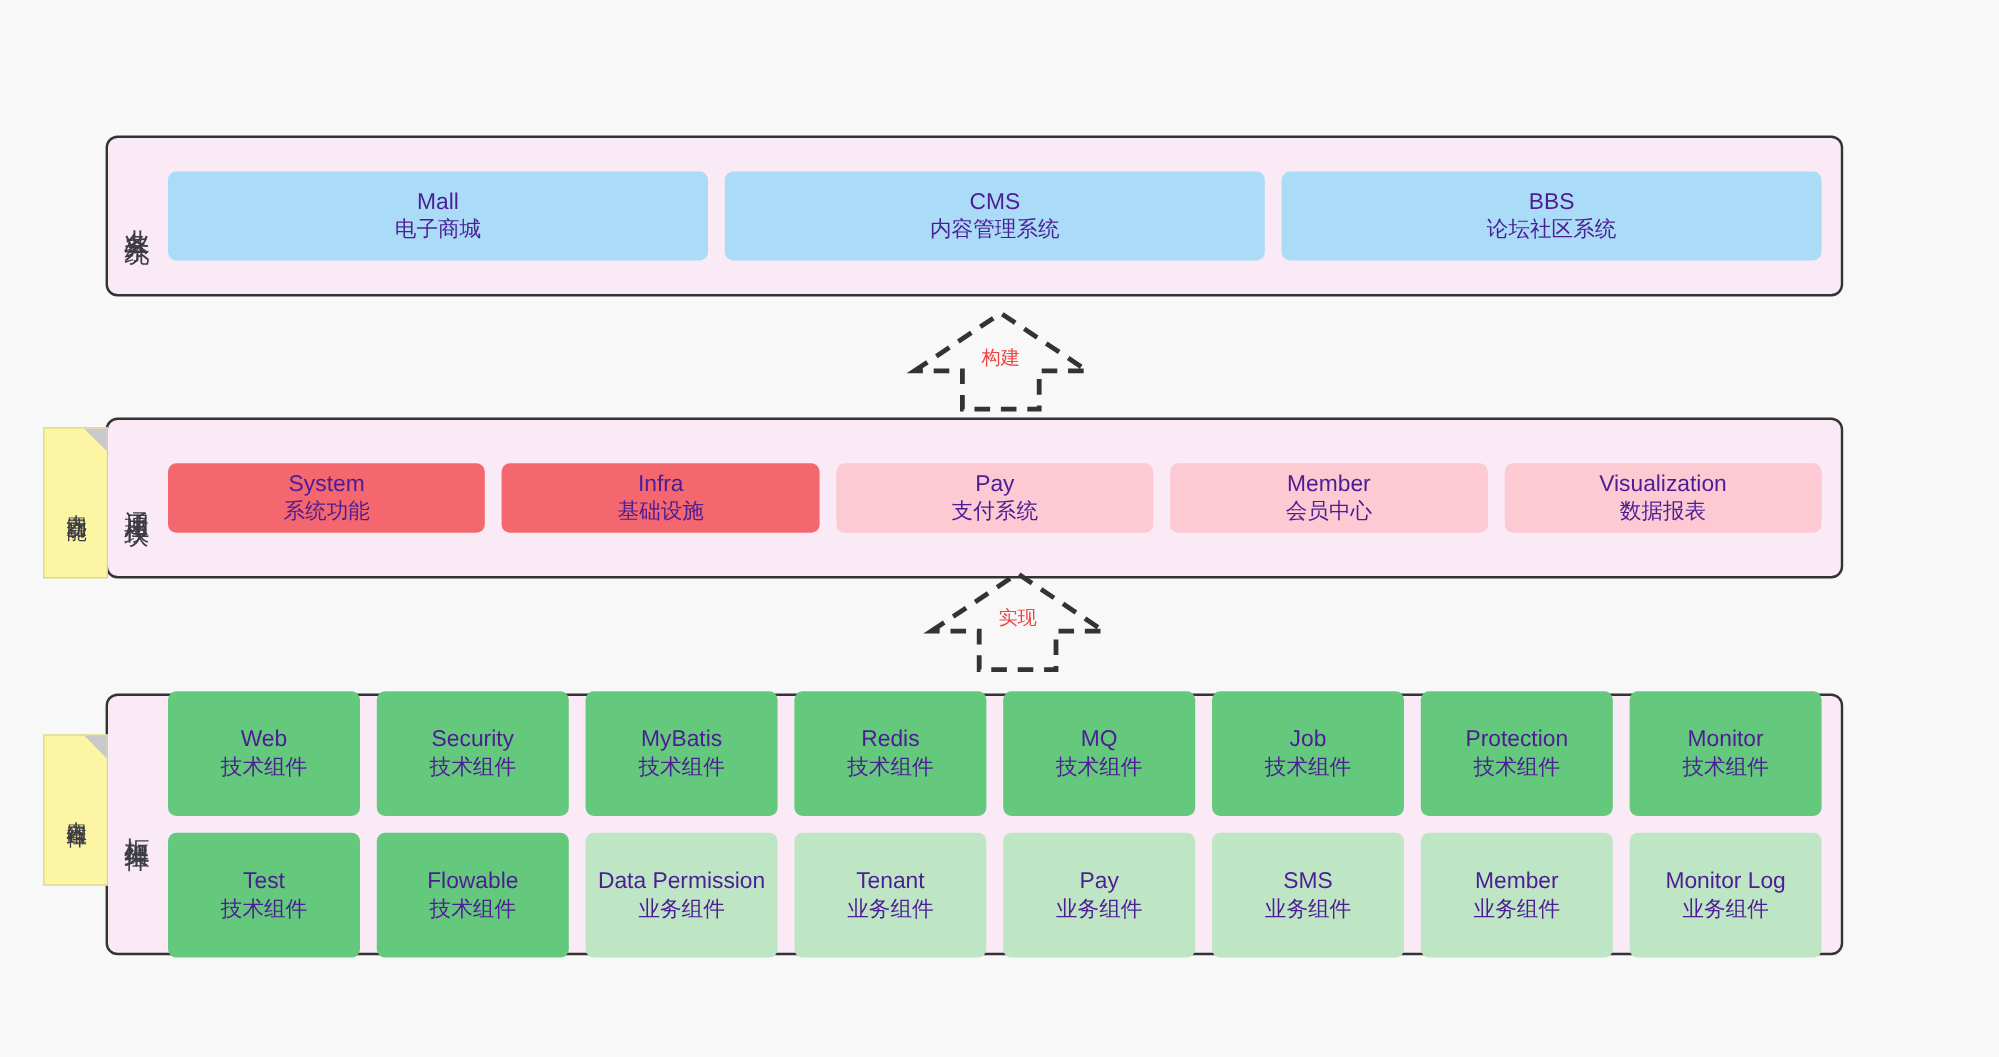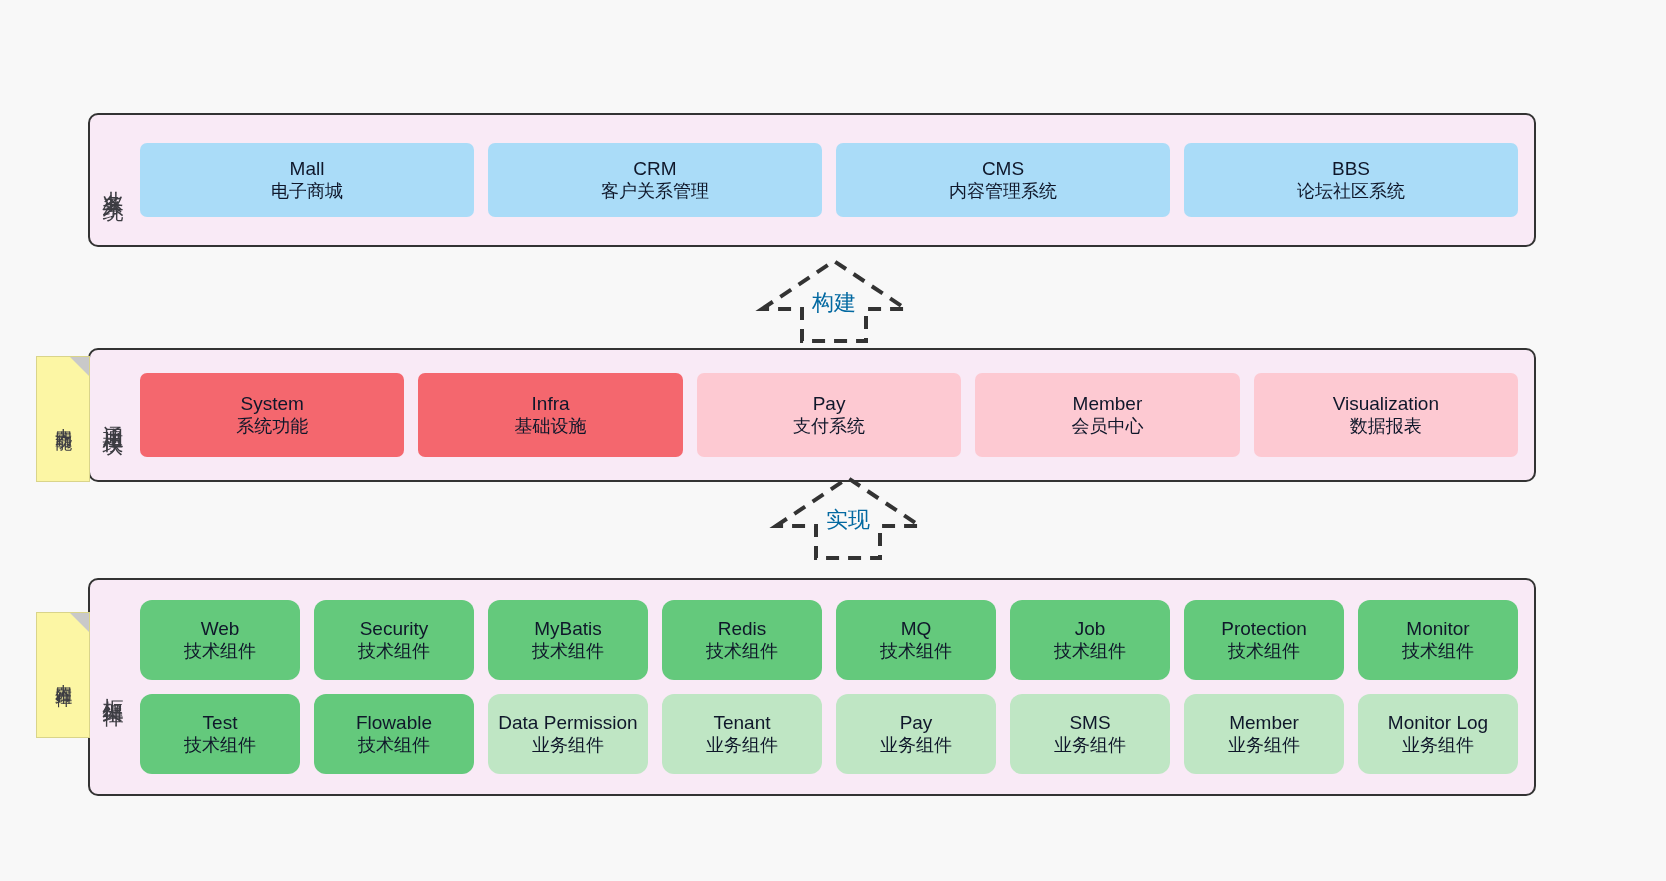--- a/index.html
+++ b/index.html
@@ -66,41 +66,41 @@
 
   
   .card {
     flex: 1 1 0;
     border-radius: 7px;
     display: flex;
     flex-direction: column;
     align-items: center;
     justify-content: center;
     text-align: center;
-    color: #0f172a;
+    color: #4c1d95;
     line-height: 1.22;
     padding: 6px 4px;
   }
   .card .en { font-size: 19px; }
   .card .cn { font-size: 18px; }
 
   .card.blue   { background: #aadcf8; }
   .card.red    { background: #f4676e; }
   .card.pink   { background: #fdc9d2; }
   .card.green  { background: #64c97c; }
   .card.lgreen { background: #bfe6c4; }
 
   #layer-business { left: 88px;  top: 113px; width: 1448px; height: 134px; }
   #layer-business .card { height: 74px; }
 
   #layer-modules  { left: 88px;  top: 348px; width: 1448px; height: 134px; }
-  #layer-modules .card { height: 84px; justify-content: center; }
+  #layer-modules .card { height: 58px; justify-content: center; }
 
   #layer-framework{ left: 88px;  top: 578px; width: 1448px; height: 218px; }
-  #layer-framework .card { height: 80px; border-radius: 12px; }
+  #layer-framework .card { height: 104px; }
 
   
   .note {
     position: absolute;
     width: 54px;
     background: #fcf6a4;
     border: 1px solid #d9d48a;
     display: flex;
     align-items: center;
     justify-content: center;
@@ -124,22 +124,22 @@
   }
   #note-functions  { left: 36px; top: 356px; height: 126px; }
   #note-components { left: 36px; top: 612px; height: 126px; }
 
   
   .arrow { position: absolute; z-index: 2; }
   .arrow .arrow-label {
     position: absolute;
     left: 50%;
     transform: translateX(-50%);
-    font-size: 22px;
-    color: #0369a1;
+    font-size: 16px;
+    color: #ef4444;
     background: #f8f8f8;
     padding: 0 3px;
     white-space: nowrap;
   }
   #arrow-build    { left: 748px; top: 253px; width: 172px; height: 92px; }
   #arrow-build .arrow-label { top: 35px; }
   #arrow-impl     { left: 762px; top: 470px; width: 172px; height: 92px; }
   #arrow-impl .arrow-label { top: 35px; }
 </style>
 </head>
@@ -150,24 +150,20 @@
   <div class="layer" id="layer-business">
     <div class="layer-title">
       <span>业务系统</span>
     </div>
     <div class="layer-body">
       <div class="card blue">
         <div class="en">Mall</div>
         <div class="cn">电子商城</div>
       </div>
       <div class="card blue">
-        <div class="en">CRM</div>
-        <div class="cn">客户关系管理</div>
-      </div>
-      <div class="card blue">
         <div class="en">CMS</div>
         <div class="cn">内容管理系统</div>
       </div>
       <div class="card blue">
         <div class="en">BBS</div>
         <div class="cn">论坛社区系统</div>
       </div>
     </div>
   </div>
 

